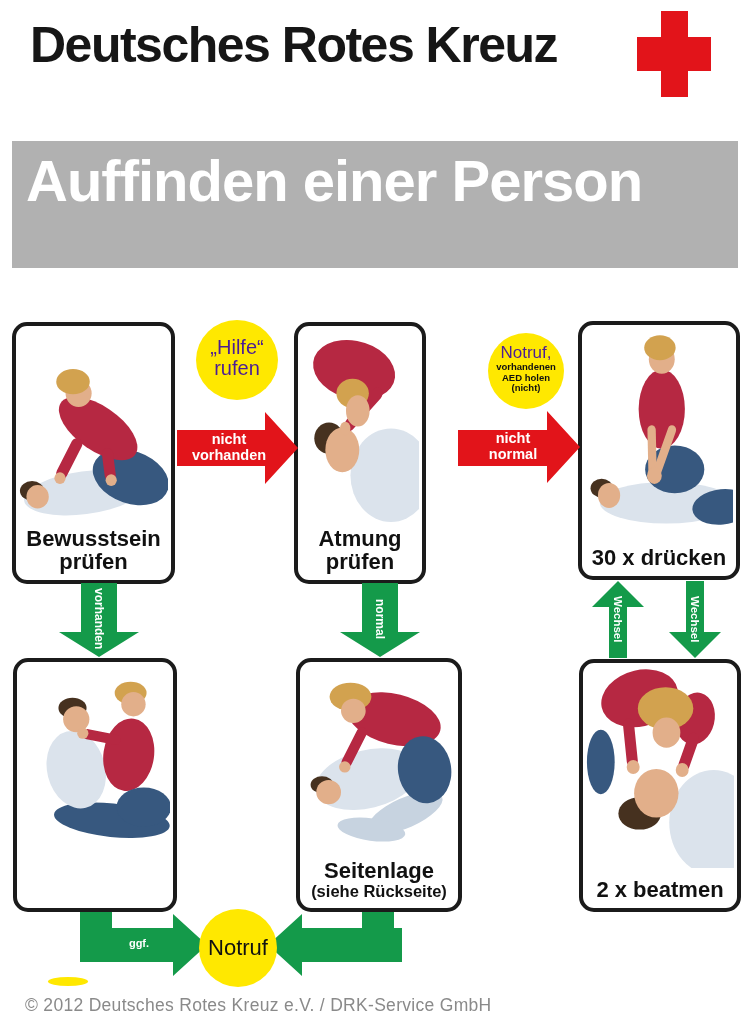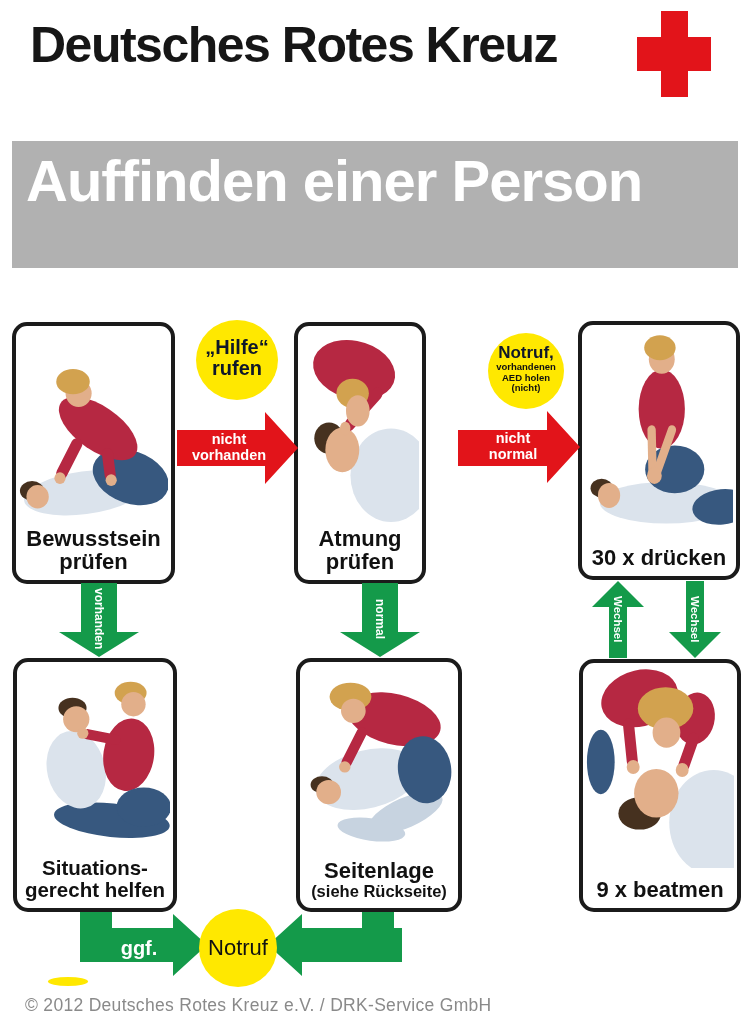--- a/index.html
+++ b/index.html
@@ -25,32 +25,32 @@
   .ph2{bottom:56px;} .ph1{bottom:40px;}
   .photo svg{width:100%;height:100%;display:block;}
   .caption{position:absolute;left:0;right:0;bottom:7px;text-align:center;font-weight:bold;
            font-size:22px;line-height:23px;color:#111;white-space:nowrap;}
   .caption .c20{font-size:20.5px;line-height:22px;}
   .caption .small{font-size:16.5px;line-height:19px;}
 
   
   .bubble{position:absolute;border-radius:50%;background:var(--yellow,#ffe800);text-align:center;
           box-sizing:border-box;}
-  .bubble .b-big{font-weight:bold;font-size:20px;line-height:21px;color:#0f172a;}
+  .bubble .b-big{font-weight:normal;font-size:20px;line-height:21px;color:#4c1d95;}
   .bubble .b-small{font-weight:bold;font-size:9.5px;line-height:10.5px;color:#111;}
 
   
   .fill-red{fill:var(--red,#e2141a);}
   .fill-green{fill:var(--green,#149a4a);}
   .arrow-label{position:absolute;text-align:center;color:#fff;font-weight:bold;
                font-size:14.5px;line-height:15.5px;white-space:nowrap;}
   .vlabel{position:absolute;writing-mode:vertical-rl;color:#fff;font-weight:bold;
           display:flex;align-items:center;justify-content:center;white-space:nowrap;}
 
-  .ggf{position:absolute;color:#fff;font-weight:bold;font-size:20px;text-align:center;}
+  .ggf{position:absolute;color:#fff;font-weight:bold;font-size:11px;text-align:center;}
   .notruf-big{position:absolute;display:flex;align-items:center;justify-content:center;
               font-weight:normal;font-size:22px;color:#111;}
   .smudge{position:absolute;background:var(--yellow,#ffe800);border-radius:50%;}
   .copyright{position:absolute;left:25px;top:995px;font-size:17.5px;color:#8a8a8a;letter-spacing:0.3px;}
 
   
   .sk{fill:#e2af8a;} .hr{fill:#d2a24f;} .rd{fill:#b62842;} .jn{fill:#37587f;}
   .sh{fill:#dbe3ec;} .dh{fill:#46311f;}
   .ln{stroke:#b62842;stroke-linecap:round;fill:none;}
   .lnsk{stroke:#e2af8a;stroke-linecap:round;fill:none;}
@@ -139,24 +139,20 @@
         <ellipse class="sh" cx="60" cy="112" rx="31" ry="42" transform="rotate(-14 60 112)"></ellipse>
         <ellipse class="dh" cx="56" cy="46" rx="15" ry="11"></ellipse>
         <circle class="sk" cx="60" cy="58" r="14"></circle>
         <ellipse class="rd" cx="116" cy="96" rx="27" ry="39" transform="rotate(8 116 96)"></ellipse>
         <path class="ln" stroke-width="11" d="M102 80 L72 74"></path>
         <circle class="sk" cx="67" cy="73" r="6"></circle>
         <ellipse class="jn" cx="132" cy="152" rx="29" ry="21"></ellipse>
         <ellipse class="hr" cx="118" cy="30" rx="17" ry="12"></ellipse>
         <circle class="sk" cx="121" cy="42" r="13"></circle>
       </svg>
-    </div>
-    <div class="caption">
-      <div class="c20">Situations-</div>
-      <div class="c20">gerecht helfen</div>
     </div>
   </div>
 
   <div class="pbox" style="left:296px;top:658px;width:166px;height:254px;">
     <div class="photo ph2">
       <svg viewBox="0 0 160 200" preserveAspectRatio="none">
         <ellipse class="sh" cx="68" cy="122" rx="56" ry="31" transform="rotate(-14 68 122)"></ellipse>
         <ellipse cx="108" cy="158" rx="42" ry="16" fill="#c7d3e0" transform="rotate(-24 108 158)"></ellipse>
         <ellipse cx="72" cy="176" rx="36" ry="12" fill="#c7d3e0" transform="rotate(8 72 176)"></ellipse>
         <ellipse class="dh" cx="20" cy="128" rx="12" ry="9"></ellipse>
@@ -186,21 +182,21 @@
         <ellipse class="rd" cx="118" cy="52" rx="21" ry="26" transform="rotate(15 118 52)"></ellipse>
         <ellipse class="hr" cx="86" cy="42" rx="30" ry="21"></ellipse>
         <circle class="sk" cx="87" cy="66" r="15"></circle>
         <path class="ln" stroke-width="12" d="M46 58 L50 94"></path>
         <circle class="sk" cx="51" cy="100" r="7"></circle>
         <path class="ln" stroke-width="12" d="M116 72 L106 98"></path>
         <circle class="sk" cx="104" cy="103" r="7"></circle>
       </svg>
     </div>
     <div class="caption">
-      <div>9 x beatmen</div>
+      <div>2 x beatmen</div>
     </div>
   </div>
 
   <div class="bubble" style="left:196px;top:320px;width:82px;height:80px;padding-top:17px;">
     <div class="b-big">„Hilfe“</div>
     <div class="b-big">rufen</div>
   </div>
 
   <div class="bubble" style="left:488px;top:333px;width:76px;height:76px;padding-top:11px;">
     <div class="b-big" style="font-size:17px;line-height:18px;">Notruf,</div>

